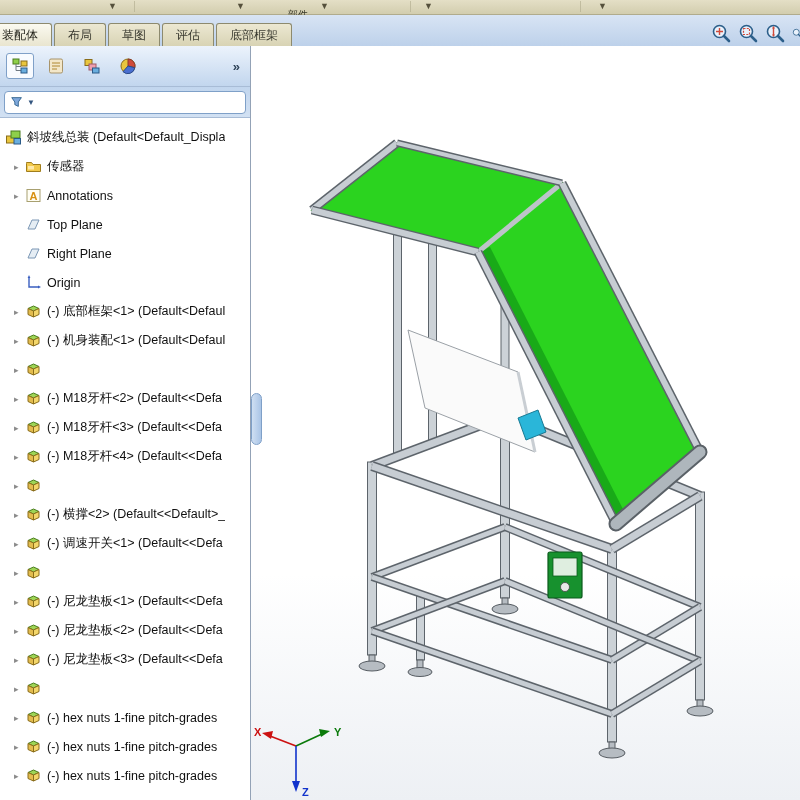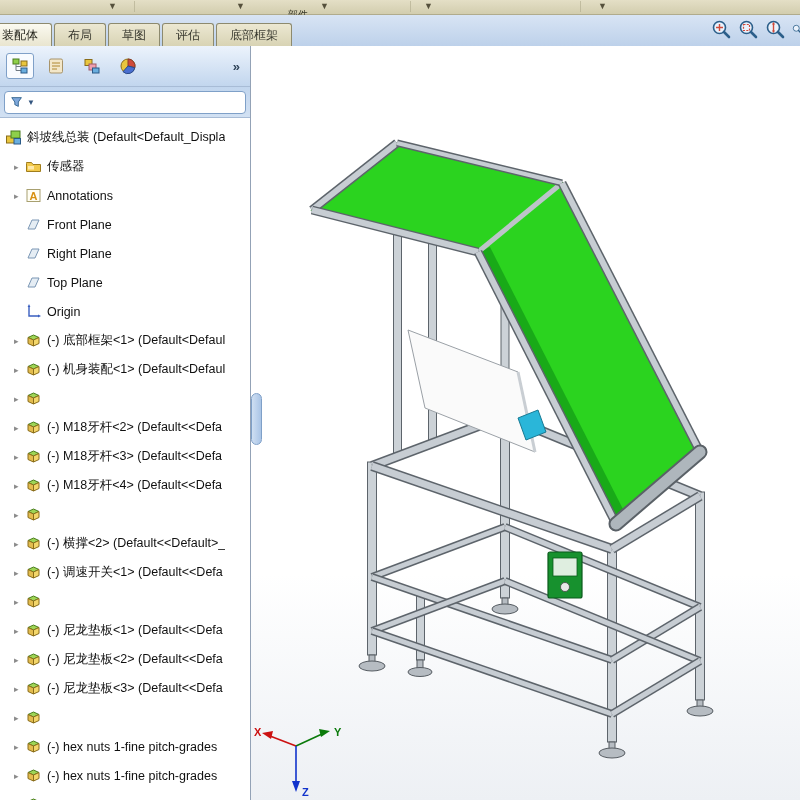--- a/index.html
+++ b/index.html
@@ -9,21 +9,21 @@
   
   .menu-strip{position:absolute;top:0;left:0;right:0;height:14px;
     background:linear-gradient(#e4dfc6,#d2cdae);border-bottom:1px solid #b0ab8c;}
   .menu-strip .mi{position:absolute;top:1px;font-size:9px;color:#55503c;}
   .menu-strip .mlabel{font-size:10px;color:#3a3a2a;top:8px;}
   .menu-strip .msep{color:#b3ae90;font-size:9px;top:1px;}
 
   
   .tab-bar{position:absolute;top:15px;left:0;right:0;height:31px;
     background:linear-gradient(#d8e4f4,#bdd1ea);border-bottom:1px solid #8fa0b8;
-    display:flex;align-items:center;}
+    display:flex;align-items:flex-end;}
   .tabs{display:flex;align-items:flex-end;height:100%;margin-left:-12px;}
   .tab{height:22px;line-height:22px;padding:0 13px;font-size:12px;color:#3a3a30;
     background:linear-gradient(#ece8d2,#d8d3b4);border:1px solid #8d8a6e;border-bottom:none;
     border-radius:3px 3px 0 0;margin-right:2px;white-space:nowrap;}
   .tab.active{background:linear-gradient(#fbfaf0,#e9e5cf);color:#22221a;}
   .view-tools{margin-left:auto;display:flex;align-items:center;gap:7px;margin-bottom:3px;}
   .tool{width:20px;height:20px;}
   .tool svg{width:100%;height:100%;display:block;}
   .tool.clipped{width:10px;overflow:hidden;margin-right:-2px;}
 
@@ -216,39 +216,30 @@
             </span>
     <span class="lbl">Annotations</span>
   </div>
           <div class="tree-row">
     <span class="arrow"></span>
     <span class="ticon">
               <svg viewBox="0 0 17 17">
                 <polygon points="3,13 7,4 14,4 10,13" fill="rgba(170,195,220,0.30)" stroke="#7a96b4"></polygon>
               </svg>
             </span>
-    <span class="lbl">Front Plane</span>
+    <span class="lbl">Top Plane</span>
   </div>
           <div class="tree-row">
     <span class="arrow"></span>
     <span class="ticon">
               <svg viewBox="0 0 17 17">
                 <polygon points="3,13 7,4 14,4 10,13" fill="rgba(170,195,220,0.30)" stroke="#7a96b4"></polygon>
               </svg>
             </span>
     <span class="lbl">Right Plane</span>
-  </div>
-          <div class="tree-row">
-    <span class="arrow"></span>
-    <span class="ticon">
-              <svg viewBox="0 0 17 17">
-                <polygon points="3,13 7,4 14,4 10,13" fill="rgba(170,195,220,0.30)" stroke="#7a96b4"></polygon>
-              </svg>
-            </span>
-    <span class="lbl">Top Plane</span>
   </div>
           <div class="tree-row">
     <span class="arrow"></span>
     <span class="ticon">
               <svg viewBox="0 0 17 17">
                 <path d="M4,3 L4,13 L14,13" fill="none" stroke="#3a5fc0" stroke-width="1.4"></path>
                 <polygon points="4,1 2.6,4 5.4,4" fill="#3a5fc0"></polygon>
                 <polygon points="16,13 13,11.6 13,14.4" fill="#3a5fc0"></polygon>
               </svg>
             </span>

